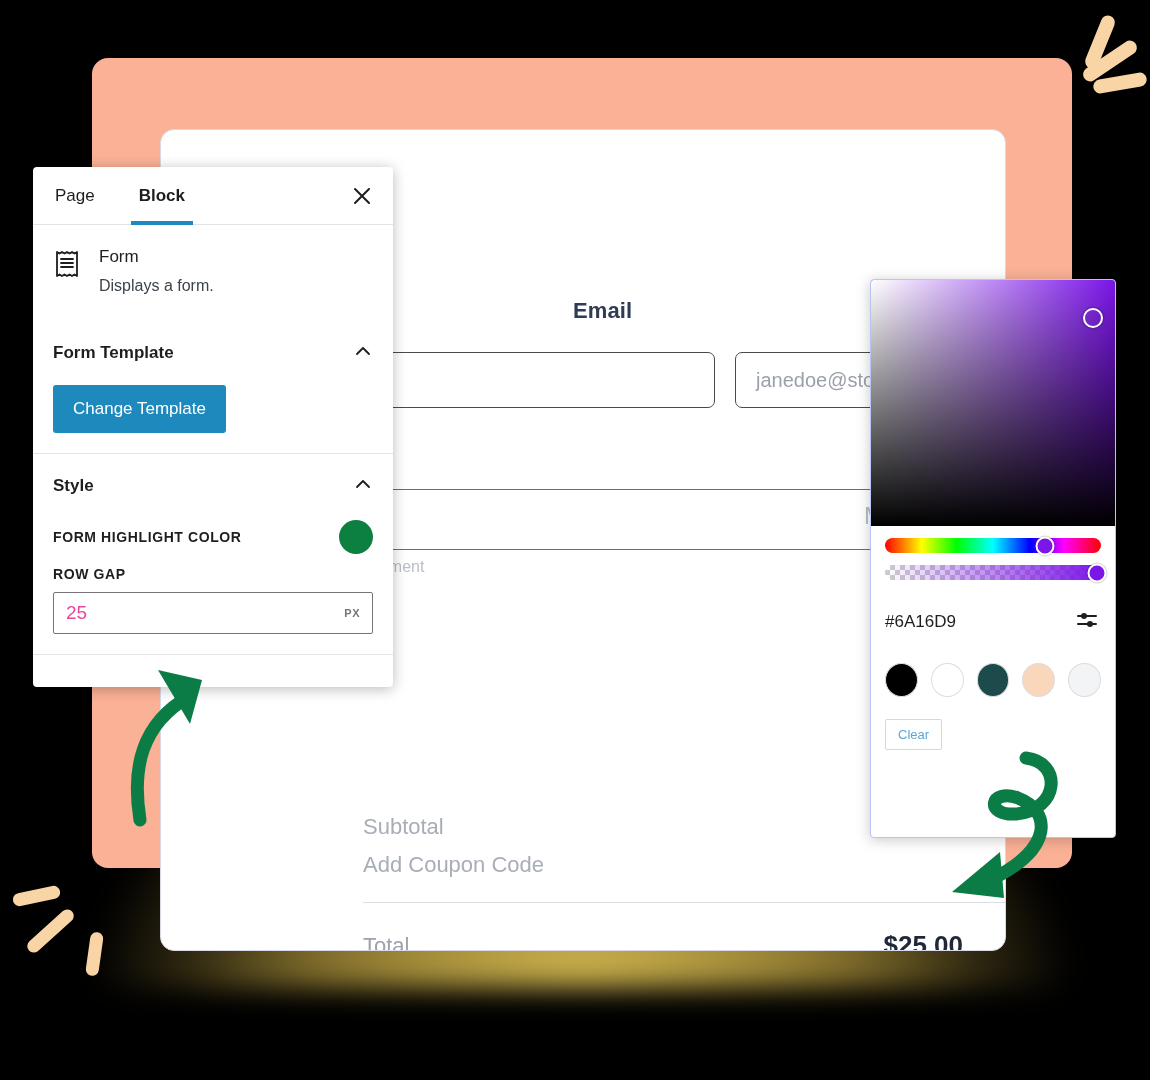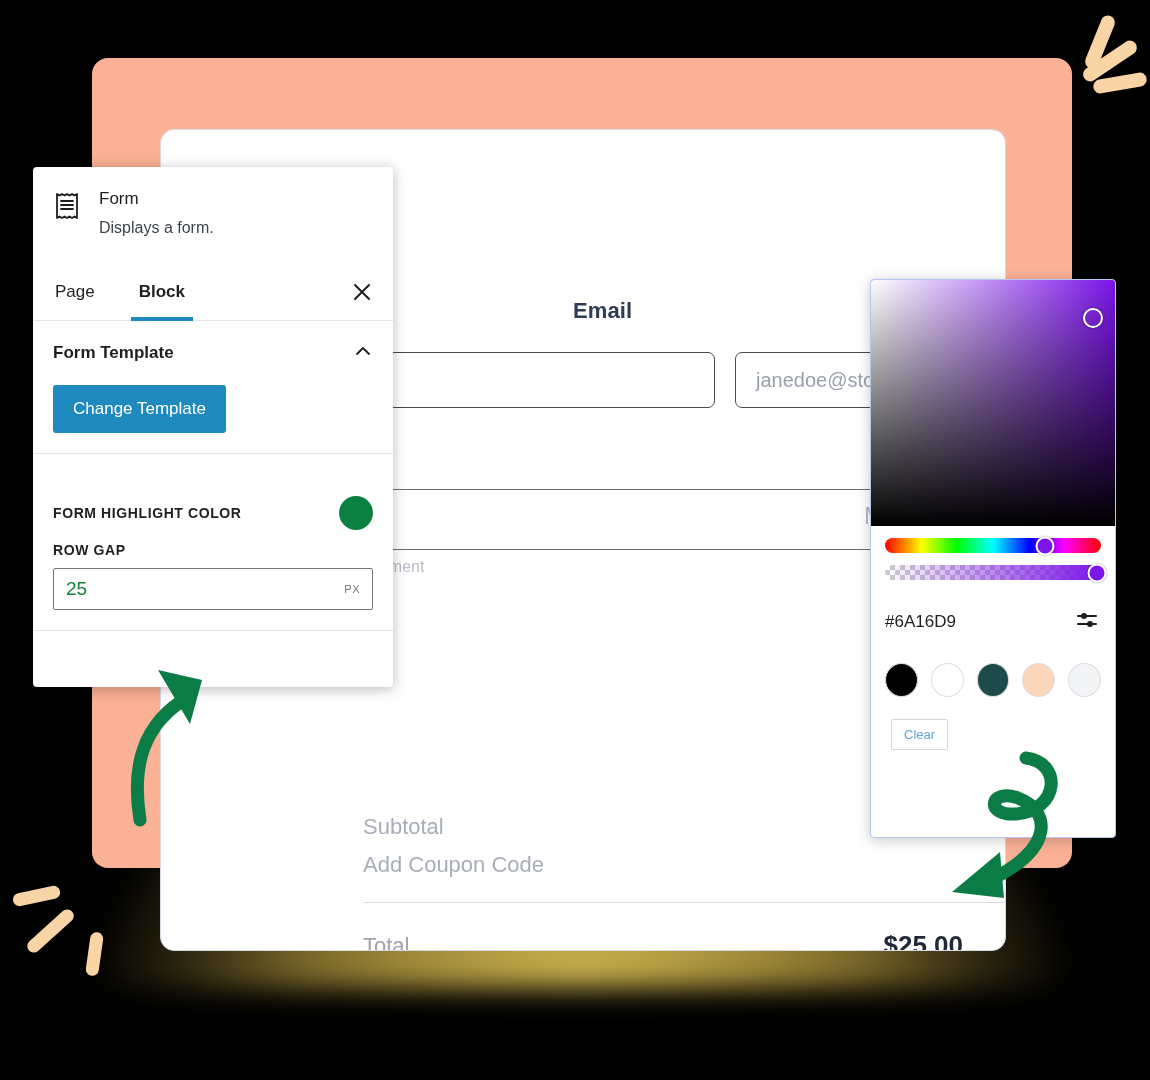--- a/index.html
+++ b/index.html
@@ -208,25 +208,25 @@
   #rowgap-input-wrap {
     margin-top: 10px;
     height: 42px;
     border: 1px solid #757575;
     border-radius: 2px;
     display: flex; align-items: center;
     padding: 0 12px;
   }
   #rowgap-input {
     flex: 1; border: none; outline: none;
-    font-size: 19px; color: #15803d;
+    font-size: 19px; color: #ec4899;
     font-family: "Liberation Sans", sans-serif;
     background: transparent;
   }
-  #rowgap-unit { font-size: 11px; font-weight: 400; color: #757575; letter-spacing: .5px; text-align: right; }
+  #rowgap-unit { font-size: 11px; font-weight: 700; color: #757575; letter-spacing: .5px; text-align: right; }
 
   
   #color-picker {
     position: absolute;
     left: 870px; top: 279px;
     width: 246px; height: 559px;
     background: #ffffff;
     border: 1px solid #b6c6f2;
     border-radius: 4px;
     box-shadow: 0 2px 14px rgba(0,0,0,.22);
@@ -286,21 +286,21 @@
 
   #swatch-row {
     display: flex; gap: 13px;
     padding: 26px 14px 0;
   }
   .swatch {
     width: 34px; height: 34px; border-radius: 50%;
     border: 1px solid #dcdde3; cursor: pointer; padding: 0;
   }
 
-  #clear-wrap { padding: 22px 20px 0; }
+  #clear-wrap { padding: 22px 14px 0; }
   #clear-btn {
     background: #fff; border: 1px solid #d5d7dd;
     border-radius: 2px;
     padding: 7px 12px;
     font-size: 13px; color: #5ba7d6;
     font-family: "Liberation Sans", sans-serif;
     cursor: pointer;
   }
 
   
@@ -342,58 +342,66 @@
 
       <div class="divider"></div>
 
       <div class="summary-line s-total">Total</div>
       <div class="total-amount">$25.00</div>
 
     </div>
   </div>
 
   <div id="block-panel">
-
-    <div id="block-info">
-      <div id="block-icon-wrap">
-        <svg width="28" height="30" viewBox="0 0 28 30" aria-hidden="true">
-          <path d="M4 3 l2.5 1.6 L9 3 l2.5 1.6 L14 3 l2.5 1.6 L19 3 l2.5 1.6 L24 3
-                   v24 l-2.5 -1.6 L19 27 l-2.5 -1.6 L14 27 l-2.5 -1.6 L9 27 l-2.5 -1.6 L4 27 Z" fill="none" stroke="#1e1e1e" stroke-width="1.8" stroke-linejoin="round"></path>
-          <path d="M8 10 h12 M8 14 h12 M8 18 h12" stroke="#1e1e1e" stroke-width="1.8" stroke-linecap="round"></path>
-        </svg>
-      </div>
-      <div id="block-text">
-        <div class="bt-title">Form</div>
-        <div class="bt-desc">Displays a form.</div>
-      </div>
-    </div>
 
     <div id="panel-tabs">
       <button class="ptab">Page</button>
       <button class="ptab active">Block</button>
       <button id="panel-close">
         <svg width="22" height="22" viewBox="0 0 22 22" aria-hidden="true">
           <path d="M4 4 L18 18 M18 4 L4 18" stroke="#1e1e1e" stroke-width="2" stroke-linecap="round" fill="none"></path>
         </svg>
       </button>
     </div>
 
+    <div id="block-info">
+      <div id="block-icon-wrap">
+        <svg width="28" height="30" viewBox="0 0 28 30" aria-hidden="true">
+          <path d="M4 3 l2.5 1.6 L9 3 l2.5 1.6 L14 3 l2.5 1.6 L19 3 l2.5 1.6 L24 3
+                   v24 l-2.5 -1.6 L19 27 l-2.5 -1.6 L14 27 l-2.5 -1.6 L9 27 l-2.5 -1.6 L4 27 Z" fill="none" stroke="#1e1e1e" stroke-width="1.8" stroke-linejoin="round"></path>
+          <path d="M8 10 h12 M8 14 h12 M8 18 h12" stroke="#1e1e1e" stroke-width="1.8" stroke-linecap="round"></path>
+        </svg>
+      </div>
+      <div id="block-text">
+        <div class="bt-title">Form</div>
+        <div class="bt-desc">Displays a form.</div>
+      </div>
+    </div>
+
     <div class="panel-section">
       <div class="sect-head">
         <span class="sh-title">Form Template</span>
         <span>
           <svg width="20" height="20" viewBox="0 0 20 20" aria-hidden="true">
             <path d="M4 13 L10 7 L16 13" stroke="#1e1e1e" stroke-width="1.8" fill="none" stroke-linecap="round" stroke-linejoin="round"></path>
           </svg>
         </span>
       </div>
       <button id="change-template-btn">Change Template</button>
     </div>
 
     <div class="panel-section">
+      <div class="sect-head">
+        <span class="sh-title">Style</span>
+        <span>
+          <svg width="20" height="20" viewBox="0 0 20 20" aria-hidden="true">
+            <path d="M4 13 L10 7 L16 13" stroke="#1e1e1e" stroke-width="1.8" fill="none" stroke-linecap="round" stroke-linejoin="round"></path>
+          </svg>
+        </span>
+      </div>
 
       <div id="highlight-row">
         <span class="prop-label">Form Highlight Color</span>
         <button id="highlight-swatch"></button>
       </div>
 
       <div id="rowgap-label" class="prop-label">Row Gap</div>
       <div id="rowgap-input-wrap">
         <input id="rowgap-input" type="text" value="25" style="">
         <span id="rowgap-unit">PX</span>

